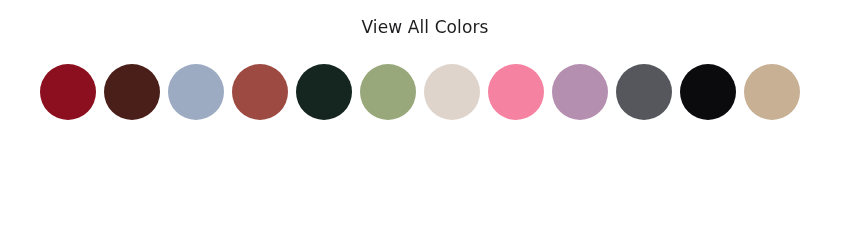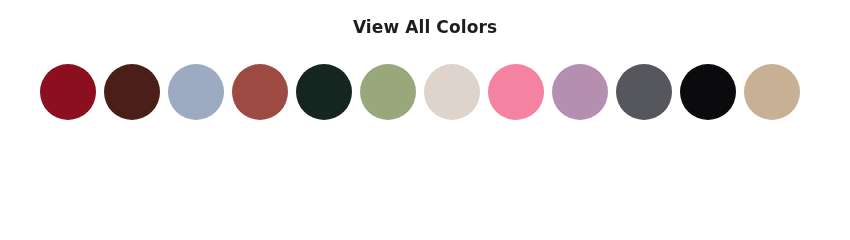--- a/index.html
+++ b/index.html
@@ -21,21 +21,21 @@
     background: #ffffff;
     box-sizing: border-box;
   }
   .panel-title {
     position: absolute;
     top: 16px;
     left: 0;
     width: 850px;
     text-align: center;
     font-size: 17px;
-    font-weight: 700;
+    font-weight: 400;
     line-height: 22px;
     color: #1d1d1f;
     letter-spacing: 0.1px;
     white-space: nowrap;
   }
   .swatch-row {
     position: absolute;
     top: 64px;
     left: 40px;
     width: 772px;

